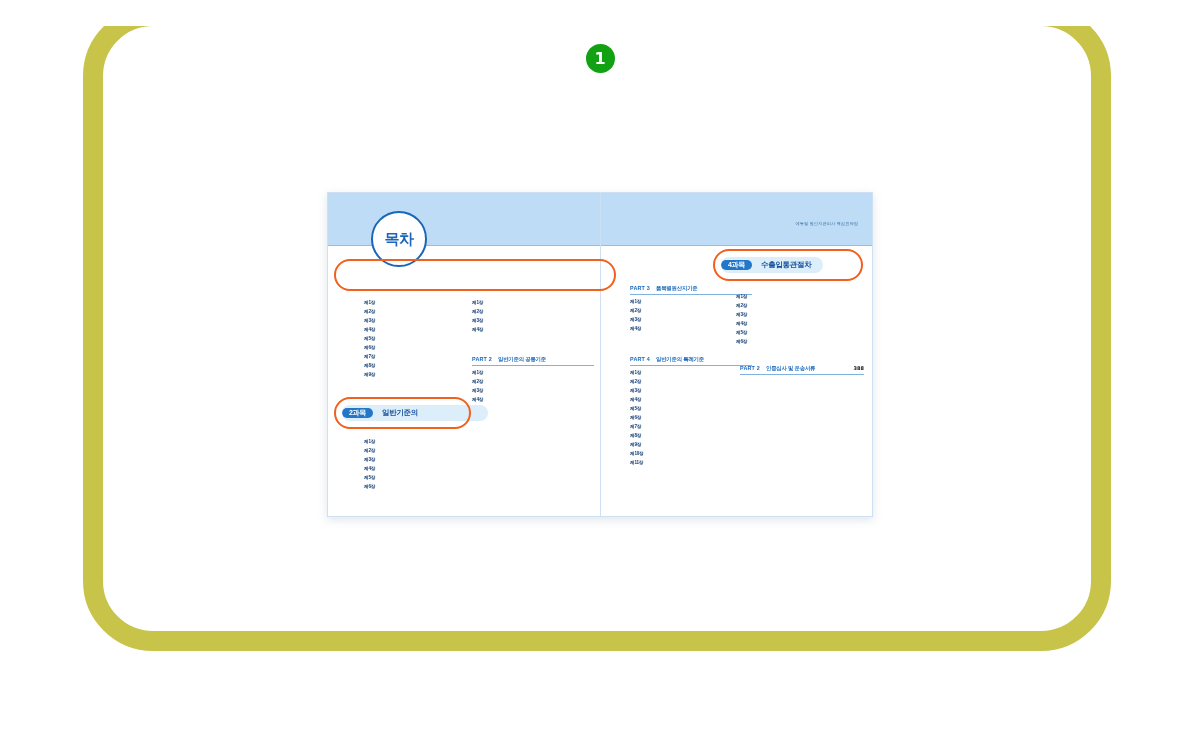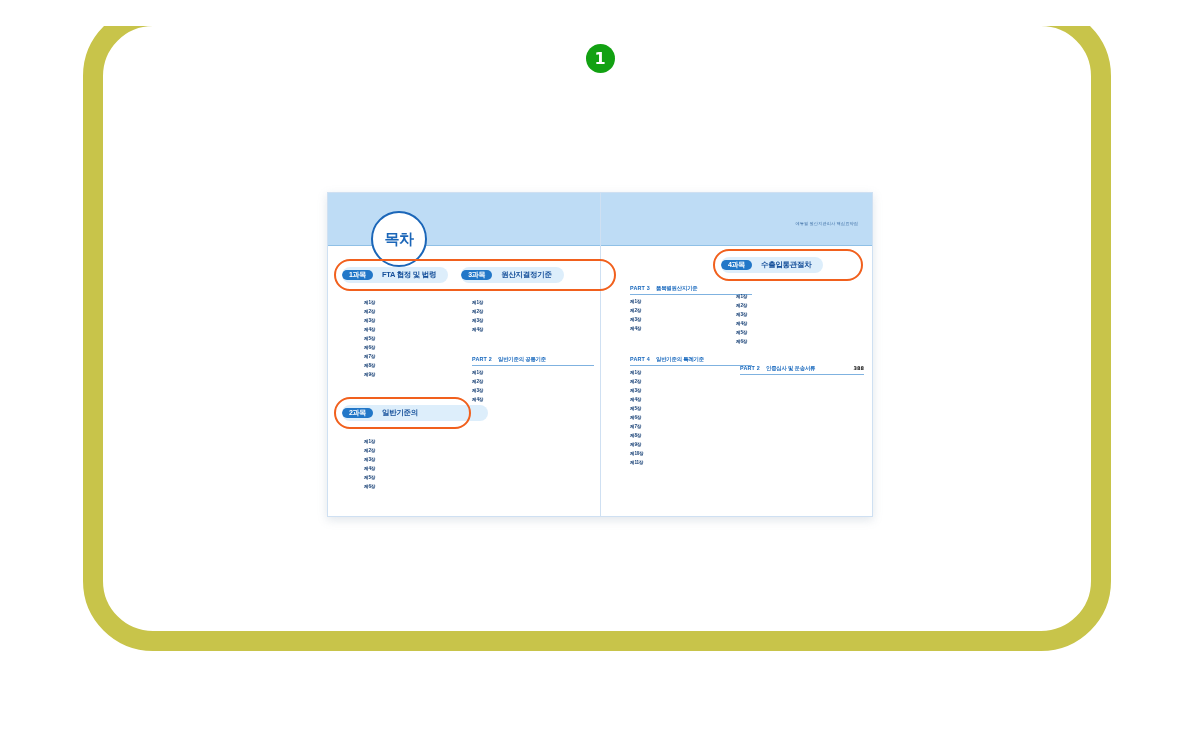--- a/index.html
+++ b/index.html
@@ -139,30 +139,20 @@
   </div>
 
   <div class="doc">
     <div class="doc-band"></div>
     <div class="doc-band-line"></div>
     <div class="spine"></div>
 
     <div class="toc-circle">목차</div>
     <div class="doc-hdr-right">에듀윌 원산지관리사 핵심요약집</div>
 
-    <div class="subj-row" style="left:14px;top:74px;gap:13px;">
-      <div class="subj-chip">
-        <span class="num">1과목</span>
-        <span class="nm">FTA 협정 및 법령</span>
-      </div>
-      <div class="subj-chip">
-        <span class="num">3과목</span>
-        <span class="nm">원산지결정기준</span>
-      </div>
-    </div>
 
     <div class="subj-row" style="left:393px;top:64px;">
       <div class="subj-chip">
         <span class="num">4과목</span>
         <span class="nm">수출입통관절차</span>
       </div>
     </div>
 
     <div class="subj-row" style="left:14px;top:212px;">
       <div class="subj-chip wide">

